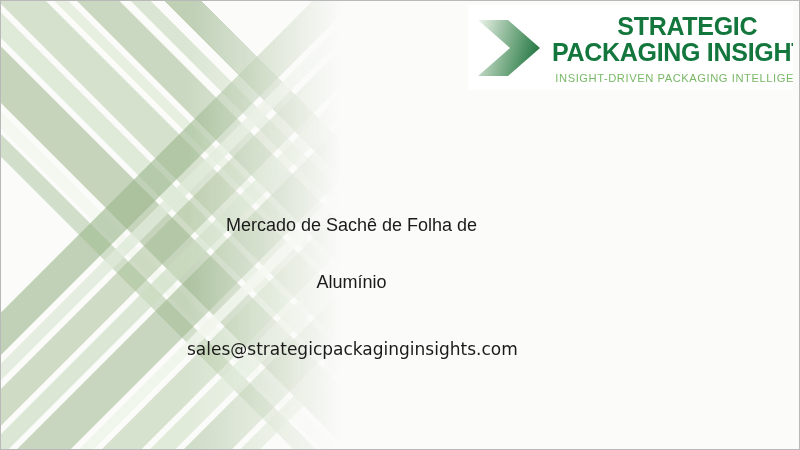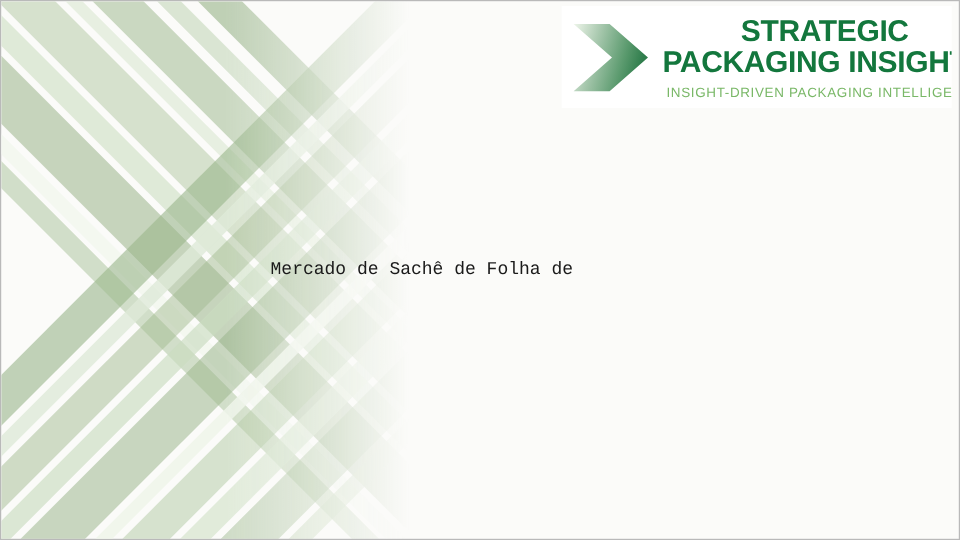--- a/index.html
+++ b/index.html
@@ -83,22 +83,22 @@
   }
 
   
   #title-area {
     position: absolute;
     left: 124px;
     top: 214px;
     width: 420px;
   }
   .title-line {
-    font-family: Liberation Mono, monospace;
-    font-size: 15px;
+    font-family: Liberation Sans, sans-serif;
+    font-size: 18px;
     line-height: 20px;
     color: #1a1a1a;
     white-space: nowrap;
     margin-left: 33px;
   }
   #title-line-2 {
     margin-top: 37px;
   }
   #email-line {
     position: absolute;
@@ -177,16 +177,18 @@
     </svg>
     <div id="logo-text">
       <div class="logo-line">STRATEGIC</div>
       <div class="logo-line">PACKAGING INSIGHTS</div>
       <div id="logo-tagline">INSIGHT-DRIVEN PACKAGING INTELLIGENCE</div>
     </div>
   </div>
 
   <div id="title-area">
     <div class="title-line">Mercado de Sachê de Folha de</div>
+    <div class="title-line" id="title-line-2">Alumínio</div>
   </div>
 
+  <div id="email-line">sales@strategicpackaginginsights.com</div>
 
 </div>
 
 </body></html>

